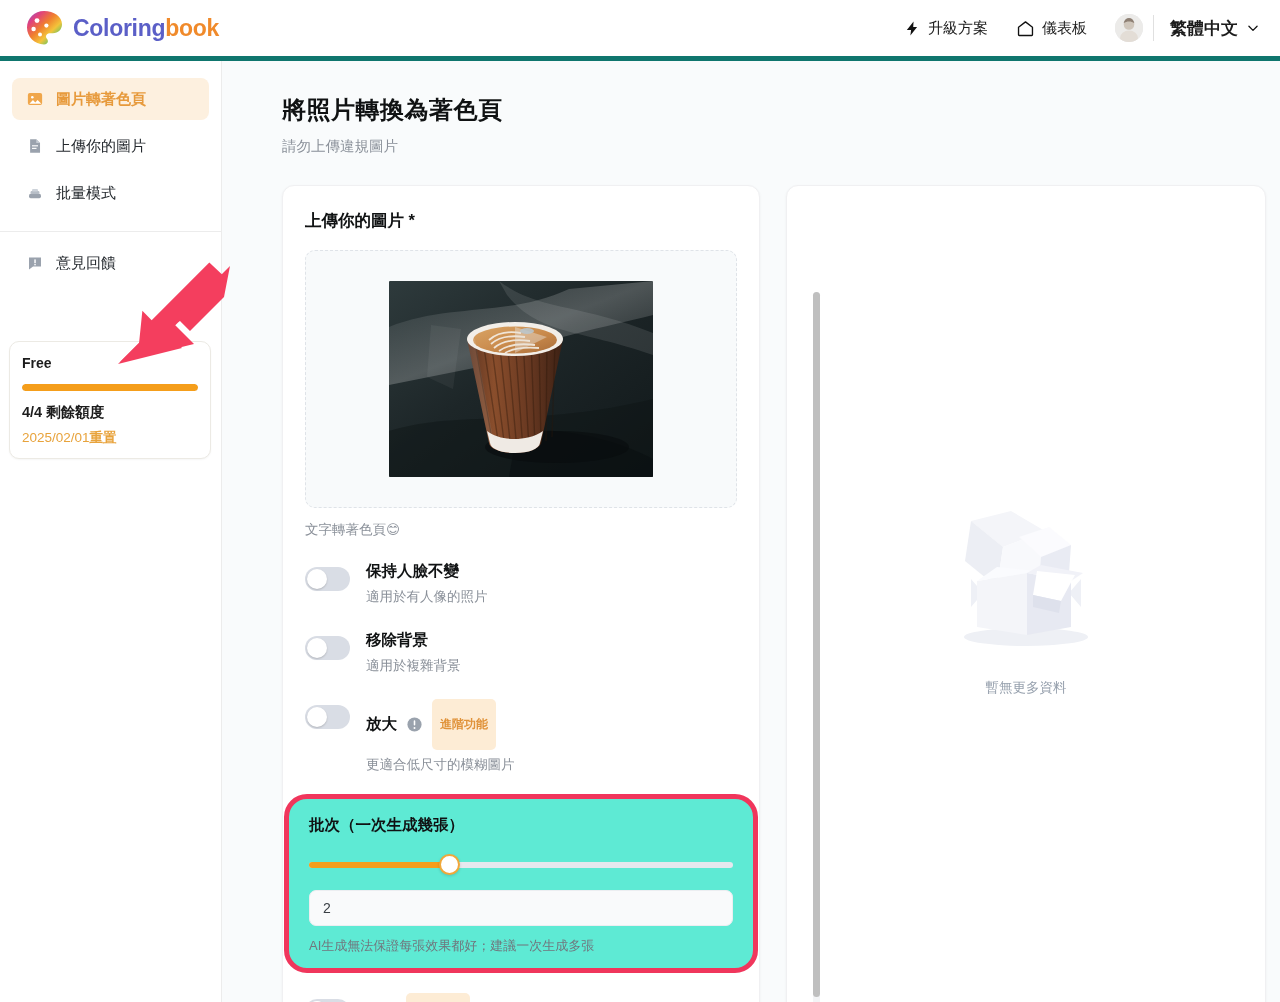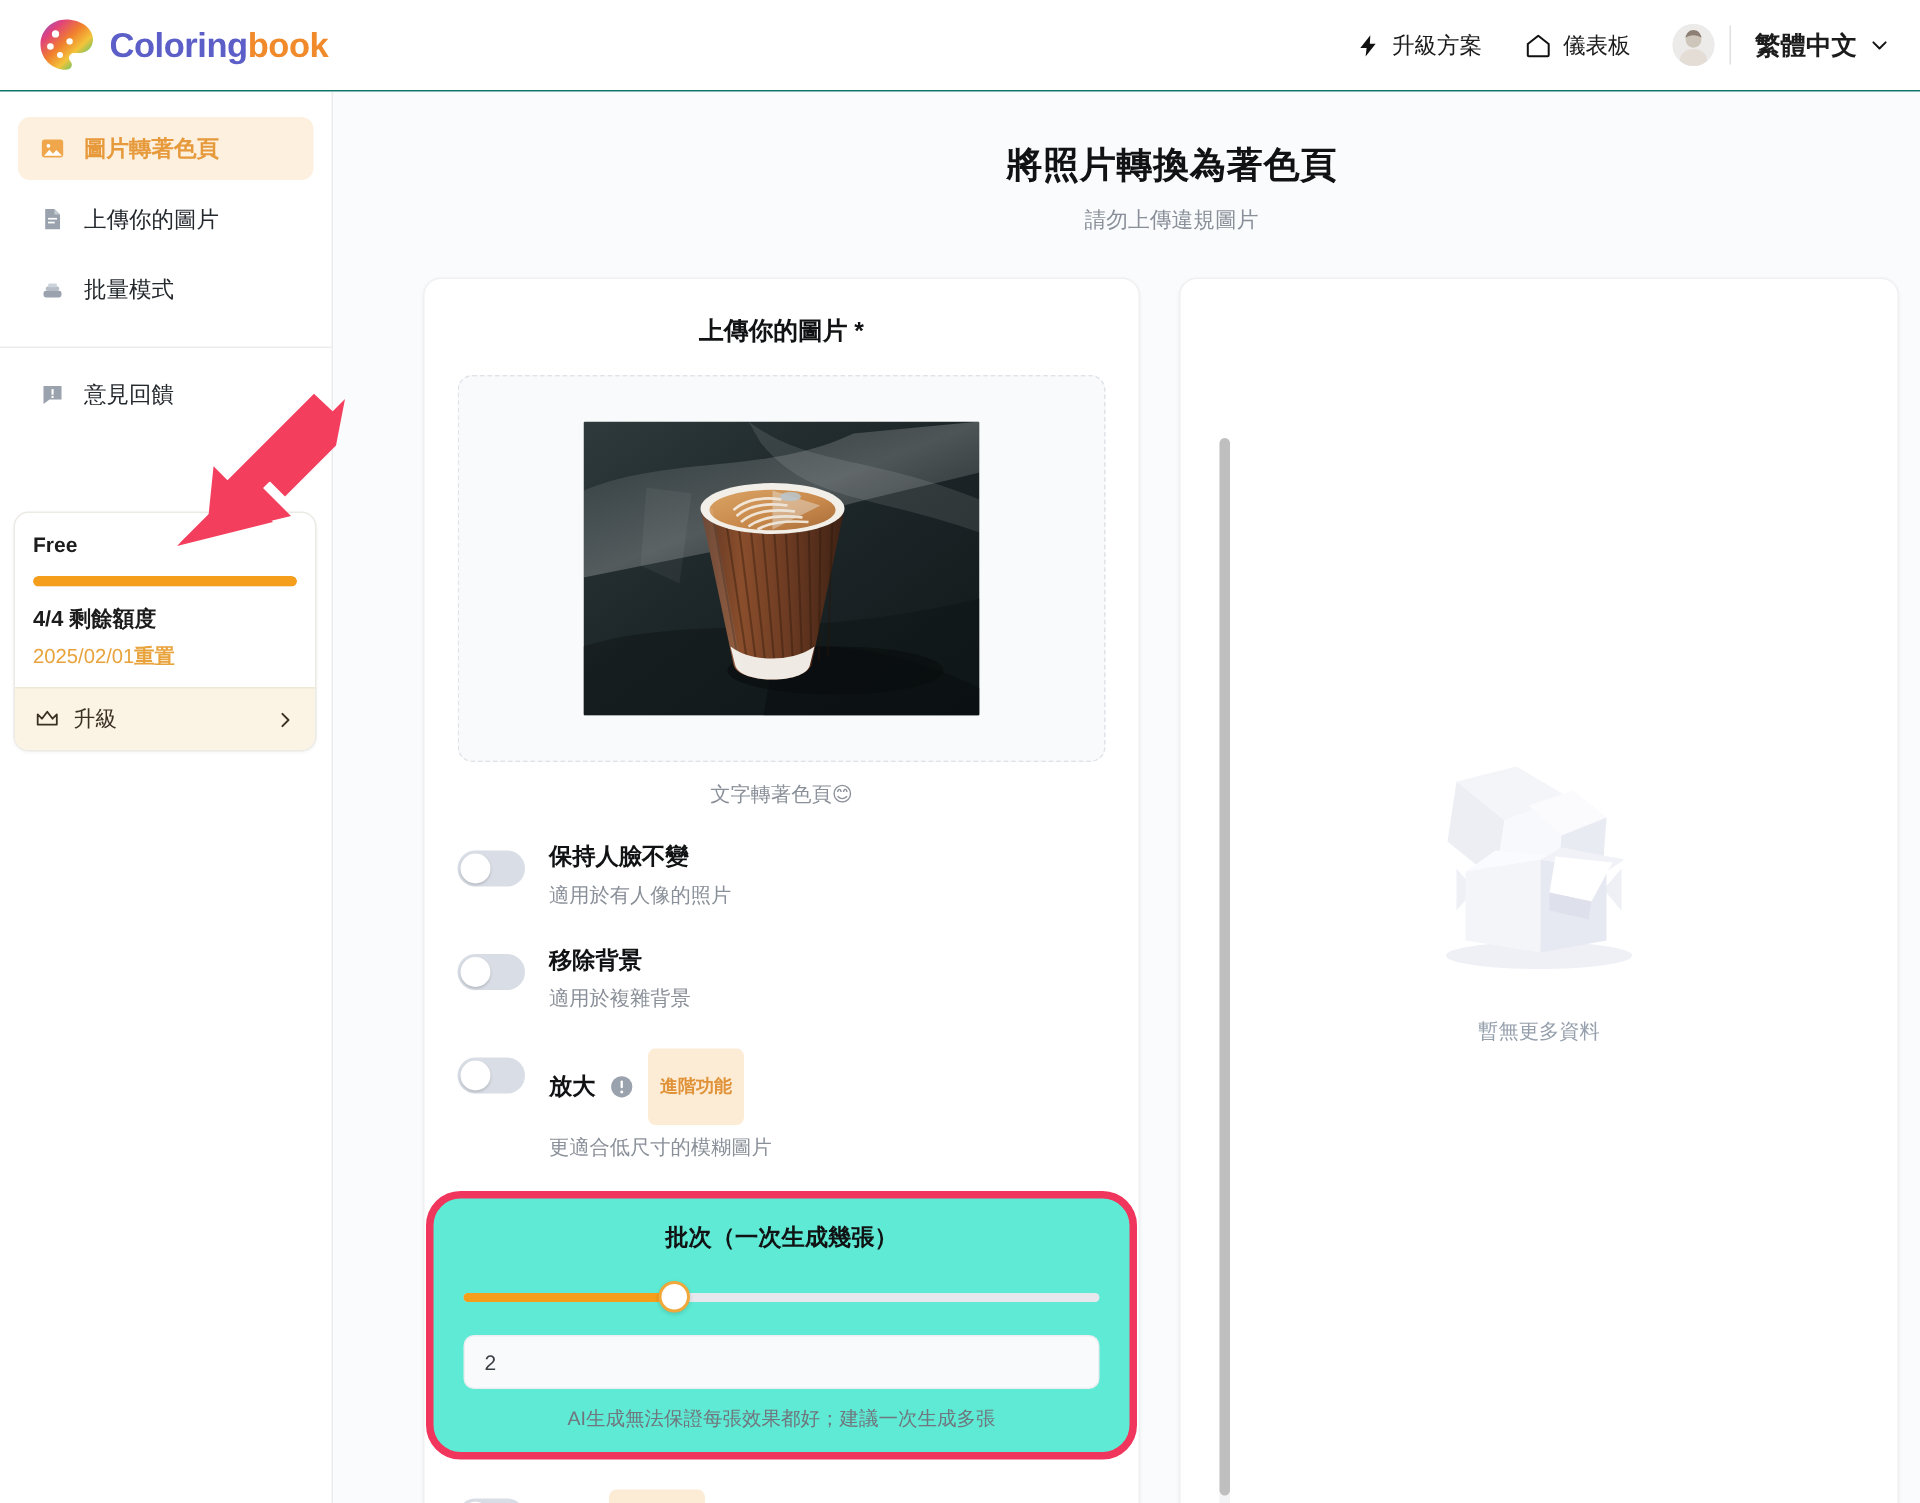--- a/index.html
+++ b/index.html
@@ -8,21 +8,21 @@
     width: 1280px; height: 1002px;
     font-family: "Liberation Sans", "DejaVu Sans", sans-serif;
     background: #ffffff;
     overflow: hidden;
   }
   body { position: relative; }
 
   
   .header {
     position: absolute; top: 0; left: 0; width: 1280px; height: 61px;
-    background: #ffffff; border-bottom: 1px solid #0f766e;
+    background: #ffffff; border-bottom: 5px solid #0f766e;
     display: flex; align-items: center; justify-content: space-between;
     padding: 0 14px 0 24px; z-index: 20;
   }
   .brand { display: flex; align-items: center; gap: 9px; }
   .brand-logo { width: 40px; height: 40px; display: block; }
   .brand-text { font-size: 23px; font-weight: bold; letter-spacing: -0.3px; }
   .brand-text .c1 { color: #5b5fc7; }
   .brand-text .c2 { color: #f08a2b; }
 
   .header-right { display: flex; align-items: center; gap: 0; }
@@ -82,21 +82,21 @@
     padding: 11px 13px; font-size: 14.5px; color: #3a3024; cursor: pointer;
   }
   .plan-upgrade .grow { flex: 1; }
 
   
   .arrow-anno { position: absolute; left: 108px; top: 258px; width: 130px; height: 120px; z-index: 30; pointer-events: none; }
 
   
   .main {
     position: absolute; top: 61px; left: 222px; width: 1058px; height: 941px;
-    background: #f9fbfc; padding: 33px 0 0 60px; overflow: hidden; text-align: center;
+    background: #f9fbfc; padding: 33px 0 0 60px; overflow: hidden;
   }
   .page-title { font-size: 24px; font-weight: bold; color: #101213; letter-spacing: .5px; }
   .page-sub { font-size: 14.5px; color: #8a9099; margin-top: 11px; }
 
   .panes { display: flex; gap: 26px; margin-top: 29px; position: relative; }
 
   .card {
     background: #ffffff; border-radius: 12px; border: 1px solid #f0f0f2;
     box-shadow: 0 1px 3px rgba(16,24,40,.05);
   }
@@ -278,29 +278,20 @@
   <div class="plan-card">
     <div class="plan-body">
       <div class="plan-name">Free</div>
       <div class="plan-bar">
         <span style="width:100%"></span>
       </div>
       <div class="plan-quota">4/4 剩餘額度</div>
       <div class="plan-reset">
         <span>2025/02/01</span><b>重置</b>
       </div>
-    </div>
-    <div class="plan-upgrade">
-      <svg width="17" height="17" viewBox="0 0 24 24" fill="none" stroke="#3a3024" stroke-width="1.7" stroke-linejoin="round">
-        <path d="M3 7.5l4 4 5-6.5 5 6.5 4-4v9.5H3z"></path>
-      </svg>
-      <span class="grow">升級</span>
-      <svg width="14" height="14" viewBox="0 0 24 24" fill="none" stroke="#3a3024" stroke-width="2.2" stroke-linecap="round" stroke-linejoin="round">
-        <path d="M9 5l7 7-7 7"></path>
-      </svg>
     </div>
   </div>
 </div>
 
 <svg class="arrow-anno" viewBox="0 0 130 120">
   <path d="M122 8 L88 42 L80 33 L60 62 L12 104 L54 70 L72 63 L82 73 L116 39 Z" fill="#f43e5e"></path>
   <path d="M12 104 L58 58 L86 86 Z" fill="#f43e5e"></path>
   <path d="M118 10 L72 56 L44 28 Z" fill="#f43e5e" opacity="0"></path>
   <path d="M124 6 L80 50 L88 58 L58 60 L60 30 L68 38 L112 -6 Z" fill="#f43e5e" opacity="0"></path>
   <g fill="#f43e5e">

